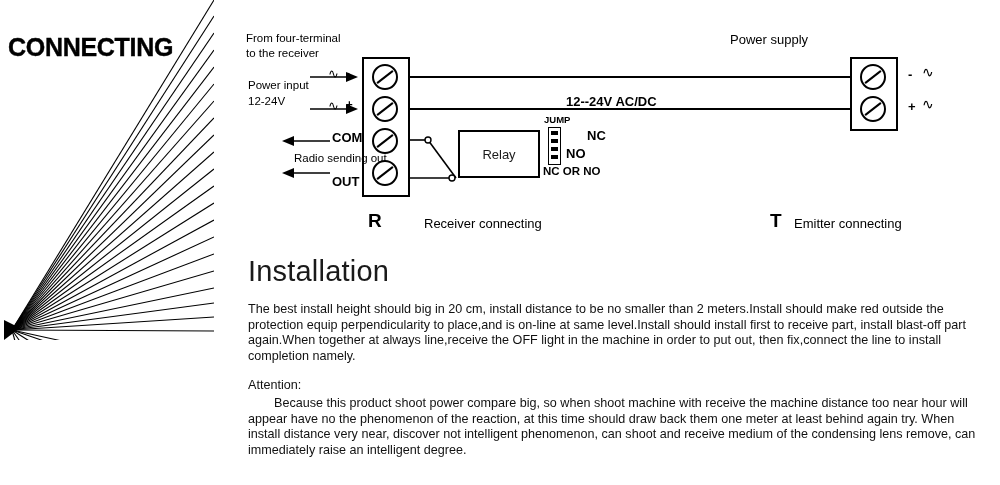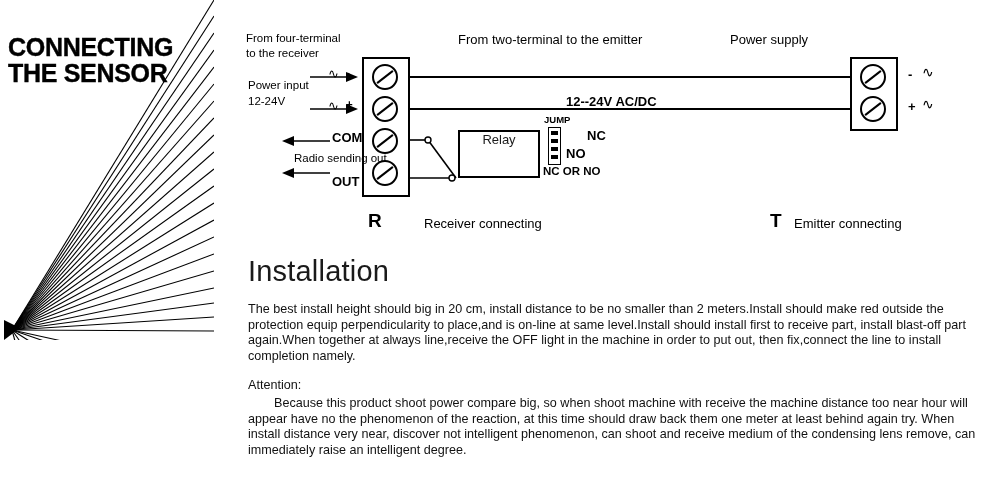--- a/index.html
+++ b/index.html
@@ -101,21 +101,21 @@
     background: #000;
   }
   .hline { height: 2px; }
 
   .relaybox {
     position: absolute;
     border: 2px solid #000;
     background: #fff;
     box-sizing: border-box;
     display: flex;
-    align-items: flex-start;
+    align-items: center;
     justify-content: center;
     font-size: 13px;
     font-family: "Liberation Sans", sans-serif;
   }
 
   
   .jumper {
     position: absolute;
     border: 1.5px solid #000;
     background: #fff;
@@ -186,29 +186,27 @@
         <line x1="12" y1="330" x2="120" y2="367"></line>
         <line x1="12" y1="330" x2="70" y2="367"></line>
         <line x1="12" y1="330" x2="38" y2="367"></line>
         <line x1="12" y1="330" x2="22" y2="367"></line>
       </g>
       <polygon points="4,320 20,328 4,340" fill="#000000"></polygon>
       <rect x="0" y="340" width="214" height="27" fill="#ffffff"></rect>
     </svg>
     <div id="hero-title">
       <span>CONNECTING</span>
-      <span class="l2">THE SENSOR</span>
     </div>
   </div>
 
   <div id="diagram">
 
     <div class="lbl lbl-sm" style="left:14px; top:32px;">From four-terminal</div>
     <div class="lbl lbl-sm" style="left:14px; top:47px;">to the receiver</div>
-    <div class="lbl lbl-md" style="left:226px; top:32px;">From two-terminal to the emitter</div>
     <div class="lbl lbl-md" style="left:498px; top:32px;">Power supply</div>
     <div class="lbl lbl-md lbl-bold" style="left:334px; top:62px;margin-top:32px;">12--24V AC/DC</div>
 
     <div class="tblock" style="left:130px; top:57px; width:48px; height:140px;"></div>
     <div class="screw" style="left:140px; top:64px;"></div>
     <div class="screw" style="left:140px; top:96px;"></div>
     <div class="screw" style="left:140px; top:128px;"></div>
     <div class="screw" style="left:140px; top:160px;"></div>
 
     <div class="lbl lbl-sm" style="left:16px; top:79px;">Power input</div>

